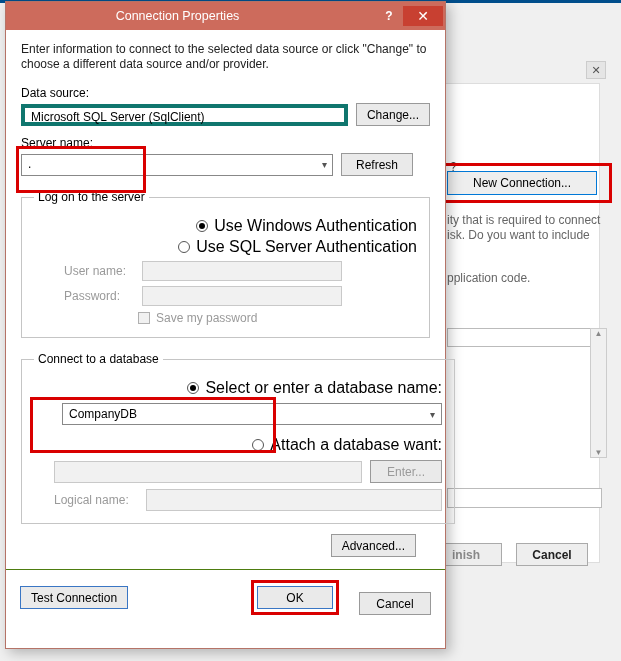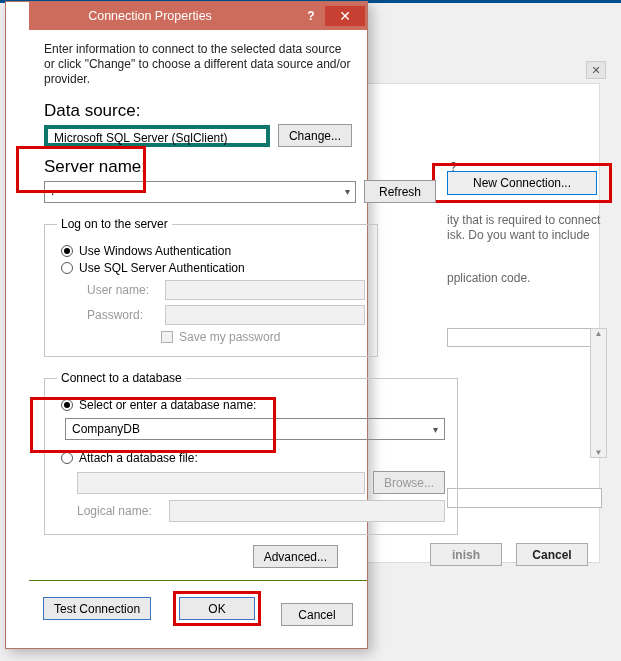--- a/index.html
+++ b/index.html
@@ -79,25 +79,24 @@
   }
   .wizard .bot-buttons button{
     width:72px;height:23px;border:1px solid #aaa;background:#eee;color:#888;font-size:12px;font-weight:bold;
   }
   .wizard .bot-buttons button.cancel{color:#222;}
 
   
   .dialog {
     position:absolute;
     left:5px; top:1px;
-    width:363px; height:648px;
+    width:441px; height:648px;
     border:1px solid #b57367;
     background:#fff;
     box-shadow: 4px 4px 12px rgba(0,0,0,0.25);
-    padding-left: 23px;
   }
   .titlebar {
     height:28px;
     background:#CD6B5C;
     color:#fff;
     display:flex;
     align-items:center;
     padding:0 0 0 14px;
     font-size:12px;
     position:relative;
@@ -108,21 +107,21 @@
   .titlebar .help{
     width:28px;height:20px;display:flex;align-items:center;justify-content:center;color:#fff;font-weight:bold;
   }
   .titlebar .close{
     width:40px;height:20px;background:#C84031;display:flex;align-items:center;justify-content:center;color:#fff;font-size:14px;margin-right:2px;
   }
   .body {
     padding:12px 15px 12px 15px;
   }
   .intro{font-size:12px;color:#222;line-height:15px;margin-bottom:14px;}
-  .lbl{font-size:17px;margin-bottom:3px;display:block;}
+  .lbl{font-size:12px;margin-bottom:3px;display:block;}
   .row{display:flex;gap:8px;align-items:center;}
   .ds-input{
     flex:1;height:22px;border:4px solid #0f766e;background:#fff;padding:2px 6px;font-size:12px;
   }
   .btn{
     height:23px;border:1px solid #999;background:#eaeaea;font-size:12px;padding:0 10px;min-width:72px;
   }
   .hl{border:3px solid #d90000;}
   .hl-servername{
     position:absolute; left:10px; top:144px; width:130px; height:47px; pointer-events:none;
@@ -130,35 +129,35 @@
   .server-input{
     width:312px;height:22px;border:1px solid #888;padding:2px 6px;font-size:12px;
   }
   .server-input-wrap{position:relative;display:flex;align-items:center;}
   .server-input-wrap .dd{position:absolute;right:6px;font-size:10px;color:#555;pointer-events:none;}
 
   fieldset{
     border:1px solid #c5c5c5;margin:14px 0 0 0;padding:10px 12px 12px 12px;
   }
   legend{font-size:12px;padding:0 4px;}
-  .radio-row{display:flex;align-items:center;gap:6px;margin:3px 0 3px 4px;font-size:12px;}
+  .radio-row{display:flex;align-items:center;gap:6px;margin:3px 0 3px 4px;font-size:16px;justify-content:flex-end;}
   .radio{width:12px;height:12px;border-radius:50%;border:1px solid #555;display:inline-flex;align-items:center;justify-content:center;}
   .radio.sel::after{content:"";width:6px;height:6px;border-radius:50%;background:#000;display:block;}
   .disabled{color:#9a9a9a;}
   .cred{display:flex;align-items:center;gap:8px;margin:5px 0 5px 30px;}
   .cred span{width:70px;text-align:left;}
   .cred input{width:200px;height:20px;border:1px solid #c9c9c9;background:#f1f1f1;}
   .chk{display:flex;align-items:center;gap:6px;margin:4px 0 0 104px;color:#9a9a9a;}
   .chkbox{width:12px;height:12px;border:1px solid #b0b0b0;background:#f1f1f1;}
 
   .hl-dbname{
     position:absolute;left:24px;top:395px;width:246px;height:56px;pointer-events:none;
   }
   .db-select{
-    width:380px;height:22px;border:1px solid #888;padding:2px 6px;margin:6px 0 0 8px;font-size:12px;position:relative;display:flex;align-items:center;
+    width:380px;height:22px;border:1px solid #888;padding:2px 6px;margin:6px 0 0 28px;font-size:12px;position:relative;display:flex;align-items:center;
   }
   .db-select .dd{position:absolute;right:6px;font-size:10px;color:#555;}
   .attach-row{display:flex;gap:8px;margin:6px 0 0 20px;align-items:center;}
   .attach-row input{flex:1;height:22px;border:1px solid #c9c9c9;background:#f1f1f1;}
   .attach-row .btn{color:#9a9a9a;}
   .logical{display:flex;gap:8px;margin:6px 0 0 20px;align-items:center;}
   .logical span{width:84px;color:#9a9a9a;}
   .logical input{flex:1;height:22px;border:1px solid #c9c9c9;background:#f1f1f1;}
 
   .adv-row{display:flex;justify-content:flex-end;margin:10px 14px 0 0;align-items:center;}
@@ -252,25 +251,25 @@
         <span class="radio sel"></span>
         <span>Select or enter a database name:</span>
       </div>
       <div class="db-select">
         <span>CompanyDB</span>
         <span class="dd">▾</span>
       </div>
       <div style="height:8px"></div>
       <div class="radio-row">
         <span class="radio"></span>
-        <span>Attach a database file:</span>
+        <span>Attach a database want:</span>
       </div>
       <div class="attach-row">
         <input type="text" disabled="" style="">
-        <button class="btn" disabled="">Browse...</button>
+        <button class="btn" disabled="">Enter...</button>
       </div>
       <div class="logical">
         <span>Logical name:</span>
         <input type="text" disabled="" style="">
       </div>
     </fieldset>
 
     <div class="adv-row">
       <button class="btn">Advanced...</button>
     </div>

